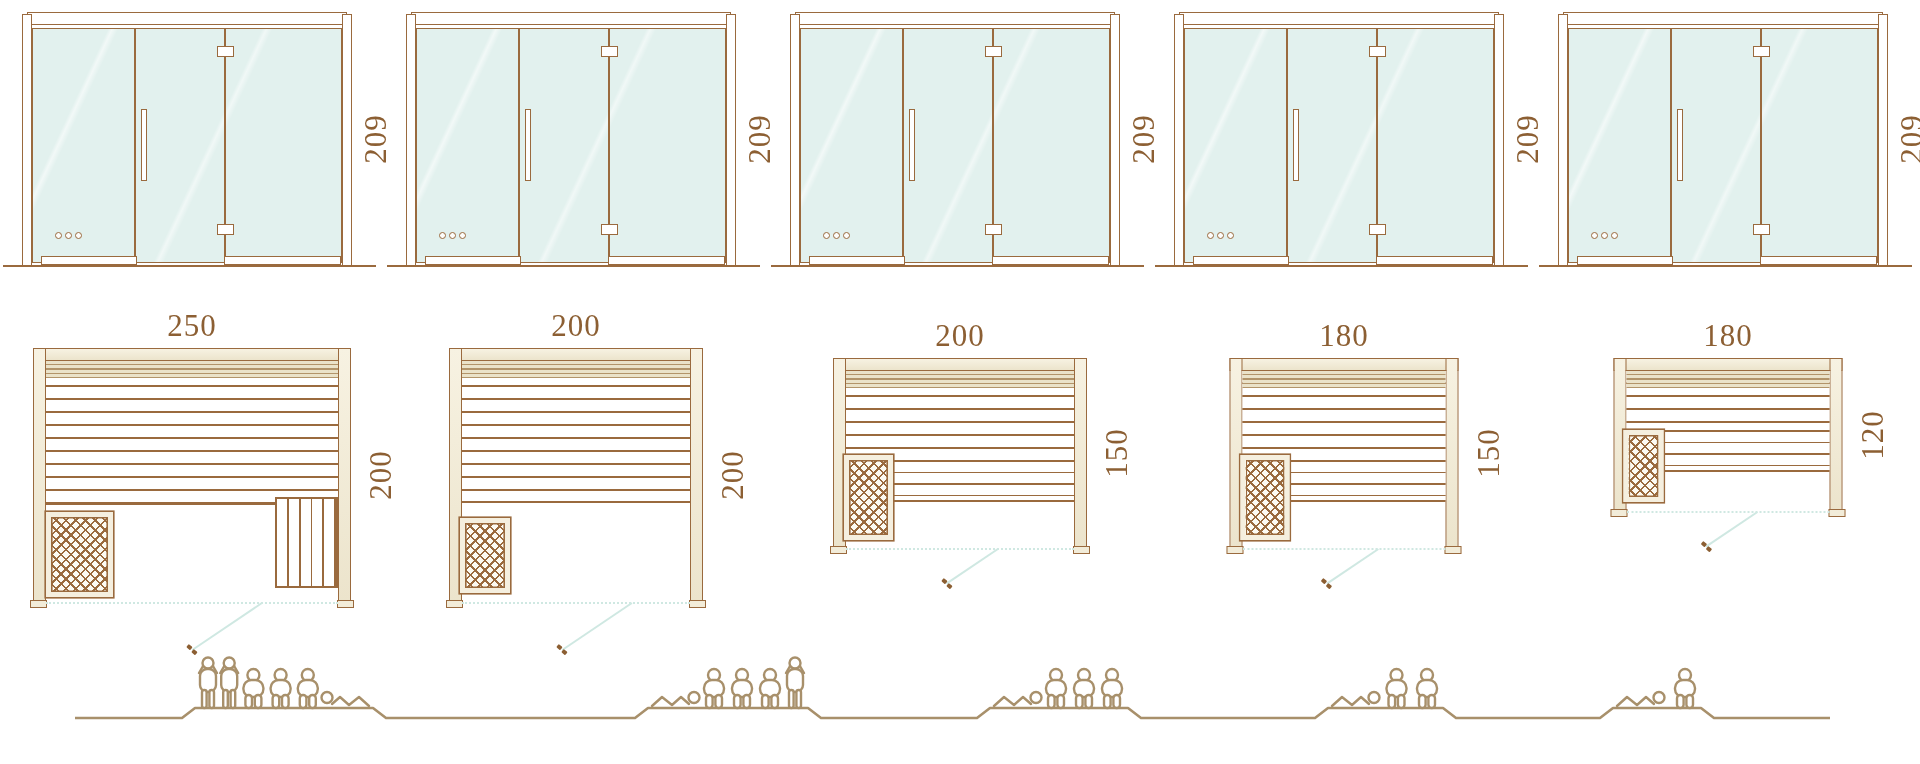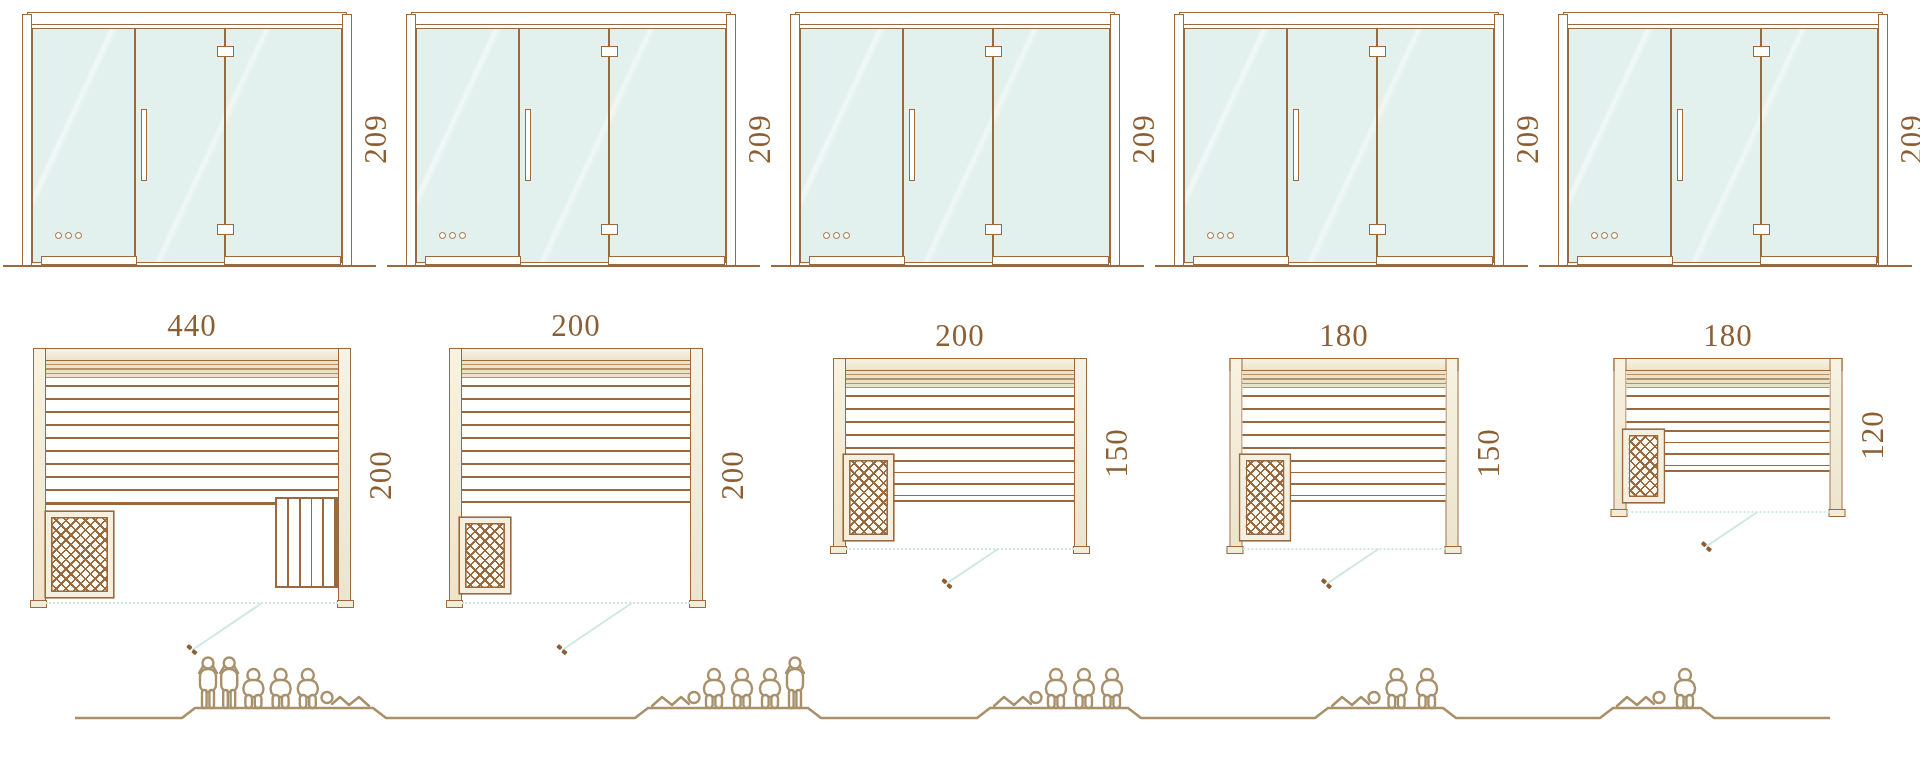--- a/index.html
+++ b/index.html
@@ -95,21 +95,21 @@
           <i></i>
           <i></i>
           <i></i>
         </div>
       <div class="e-rail e-rail-l"></div>
       <div class="e-rail e-rail-r"></div>
       <div class="dim dim-height">209</div>
     </div>
     <div class="baseline"></div>
     <div class="plan-wrap" style="width: 318px; height: 254px; top: 348px; --bb: 157px; --diag: 84px; --dx: 72%;">
-      <div class="dim dim-width">440</div>
+      <div class="dim dim-width">250</div>
       <div class="wall wall-top"></div>
       <div class="wall wall-left"></div>
       <div class="wall wall-right"></div>
       <div class="slats"></div>
       <div class="backrest"></div>
       <div class="right-bench" style="left: 242px; top: 149px; width: 63px; height: 91px;"></div>
 
       <div class="heater" style="left: 13px; top: 164px; width: 67px; height: 85px;"></div>
       <div class="front-line"></div>
       <div class="door-diag"></div>

